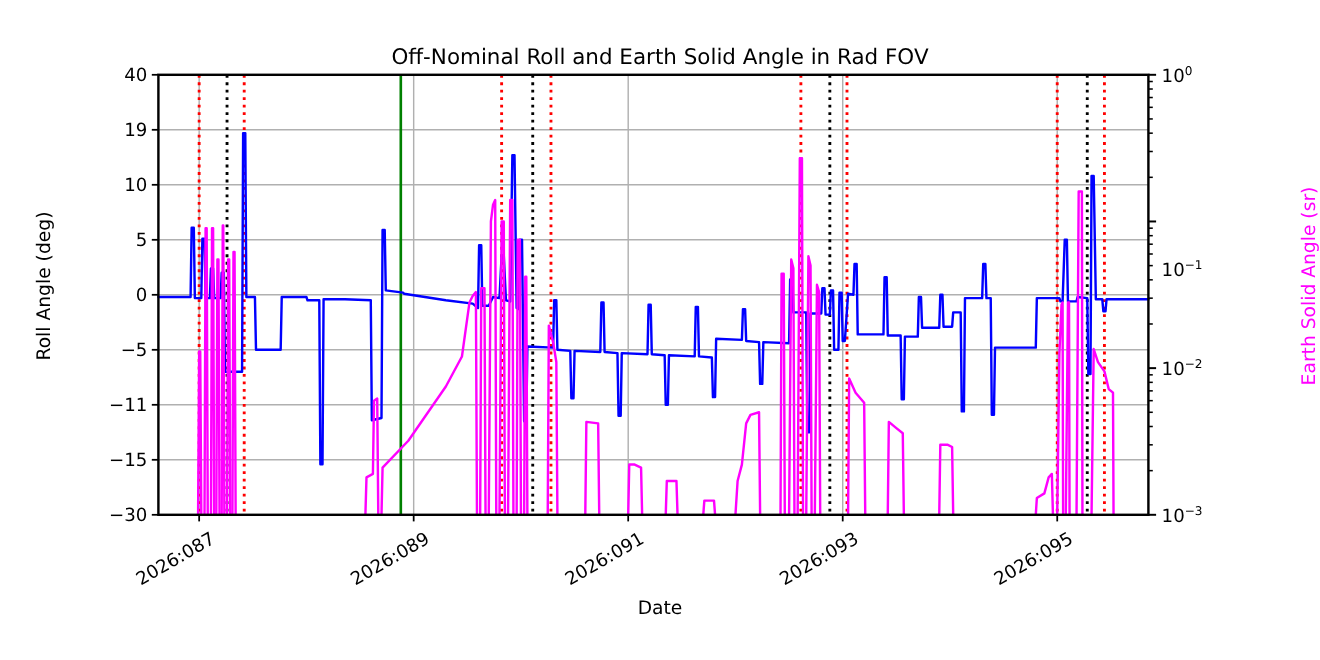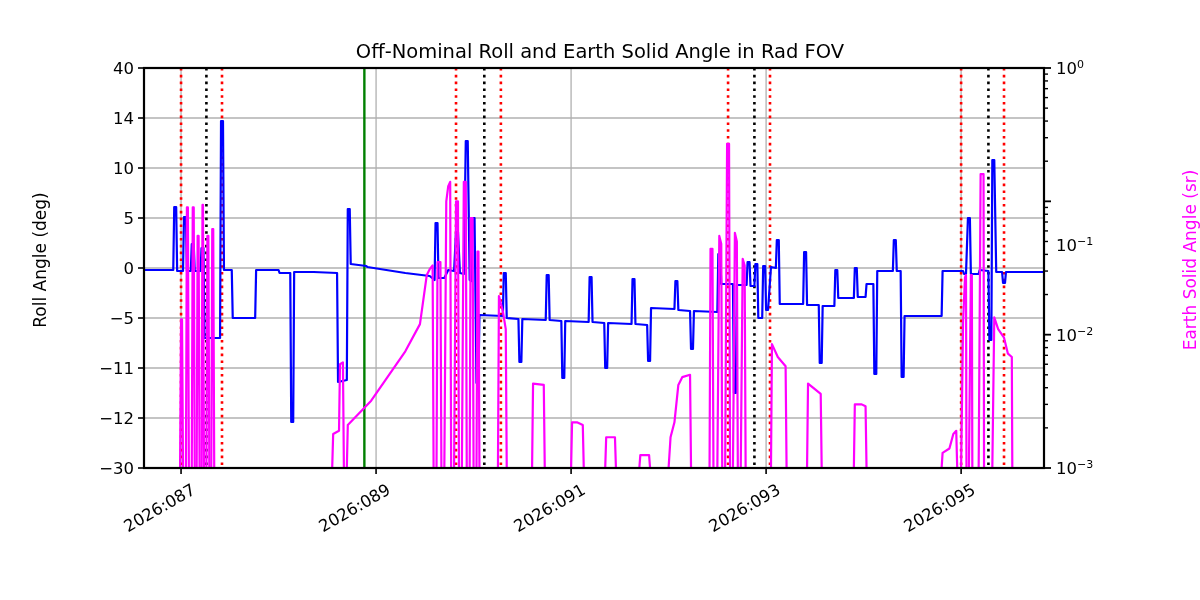--- a/index.html
+++ b/index.html
@@ -40,30 +40,31 @@
   }
 </style>
 </head>
 <body>
 
 <div id="fig">
 
   <div class="ttl">Off-Nominal Roll and Earth Solid Angle in Rad FOV</div>
   <div class="ylab-left">Roll Angle (deg)</div>
   <div class="ylab-right">Earth Solid Angle (sr)</div>
+  <div class="xlab">Date</div>
 
   <div id="ytl">
       <div class="ytick-l" style="left: 86px; top: 68px; width: 48px;">40</div>
-      <div class="ytick-l" style="left: 86px; top: 118px; width: 48px;">14</div>
+      <div class="ytick-l" style="left: 86px; top: 118px; width: 48px;">19</div>
       <div class="ytick-l" style="left: 86px; top: 168px; width: 48px;">10</div>
       <div class="ytick-l" style="left: 86px; top: 218px; width: 48px;">5</div>
       <div class="ytick-l" style="left: 86px; top: 268px; width: 48px;">0</div>
       <div class="ytick-l" style="left: 86px; top: 318px; width: 48px;">−5</div>
       <div class="ytick-l" style="left: 86px; top: 368px; width: 48px;">−11</div>
-      <div class="ytick-l" style="left: 86px; top: 418px; width: 48px;">−12</div>
+      <div class="ytick-l" style="left: 86px; top: 418px; width: 48px;">−15</div>
       <div class="ytick-l" style="left: 86px; top: 468px; width: 48px;">−30</div>
     </div>
   <div id="ytr">
       <div class="ytick-r" style="left: 1056px; top: 68px;">10<sup>0</sup></div>
       <div class="ytick-r" style="left: 1056px; top: 201.333px; margin-top: 44px;">10<sup>−1</sup></div>
       <div class="ytick-r" style="left: 1056px; top: 334.667px;">10<sup>−2</sup></div>
       <div class="ytick-r" style="left: 1056px; top: 468px;">10<sup>−3</sup></div>
     </div>
   <div id="xtl">
       <div class="xtick" style="left: 89.0531px; top: 480px; width: 100px;">2026:087</div>

